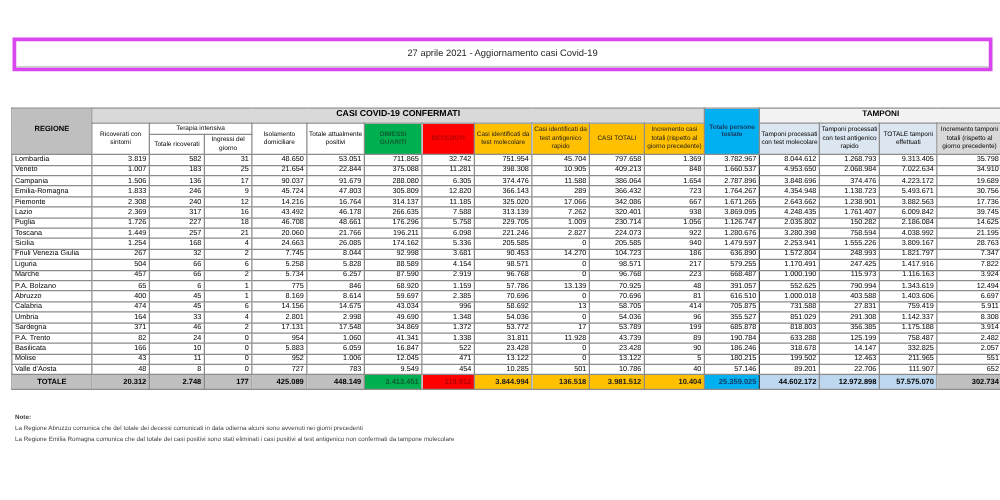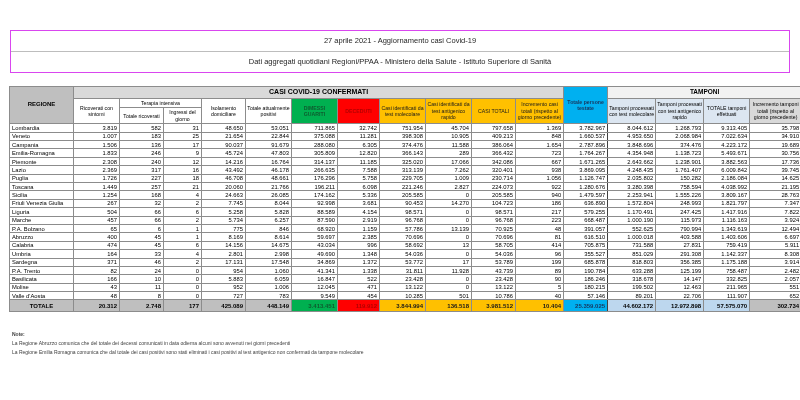--- a/index.html
+++ b/index.html
@@ -1,20 +1,20 @@
 <!DOCTYPE html>
 <html><head>
 <meta charset="utf-8">
 <style>
   html,body{margin:0;padding:0;background:#ffffff;}
   body{width:800px;height:400px;overflow:hidden;font-family:"Liberation Sans",sans-serif;color:#000;}
   .page{position:relative;width:800px;height:400px;}
 
   
-  .title-box{position:absolute;left:10px;top:30px;width:778px;border:1px solid #d946ef;background:#fff;}
+  .title-box{position:absolute;left:10px;top:30px;width:778px;border:3px solid #d946ef;background:#fff;}
   .title-line{height:20px;line-height:20px;text-align:center;font-size:7.5px;color:#262626;}
   .title-line:first-child{border-bottom:1px solid #bdbdbd;}
 
   
   table{position:absolute;left:9px;top:86px;width:784px;border-collapse:collapse;table-layout:fixed;
         border:1px solid #595959;}
   th,td{border:0.5px solid #8c8c8c;overflow:hidden;white-space:nowrap;}
   thead th{font-size:5.2px;font-weight:normal;text-align:center;vertical-align:middle;
            white-space:normal;line-height:1.25;padding:1px;background:#fff;}
   .hdr-bar{background:#d9d9d9;font-weight:bold;font-size:7px;}
@@ -47,21 +47,20 @@
   .notes{position:absolute;left:12px;top:330px;width:760px;font-size:5px;color:#404040;line-height:1.8;}
   .notes .note-label{font-weight:bold;}
 </style>
 </head>
 <body>
 
 <div class="page">
 
   <div class="title-box">
     <div class="title-line">27 aprile 2021 - Aggiornamento casi Covid-19</div>
-    <div class="title-line">Dati aggregati quotidiani Regioni/PPAA - Ministero della Salute - Istituto Superiore di Sanità</div>
   </div>
 
   <table>
     <colgroup>
       <col style="width:64px">
         <col style="width:46px">
         <col style="width:44px">
         <col style="width:38px">
       <col style="width:44px">
         <col style="width:46px">

